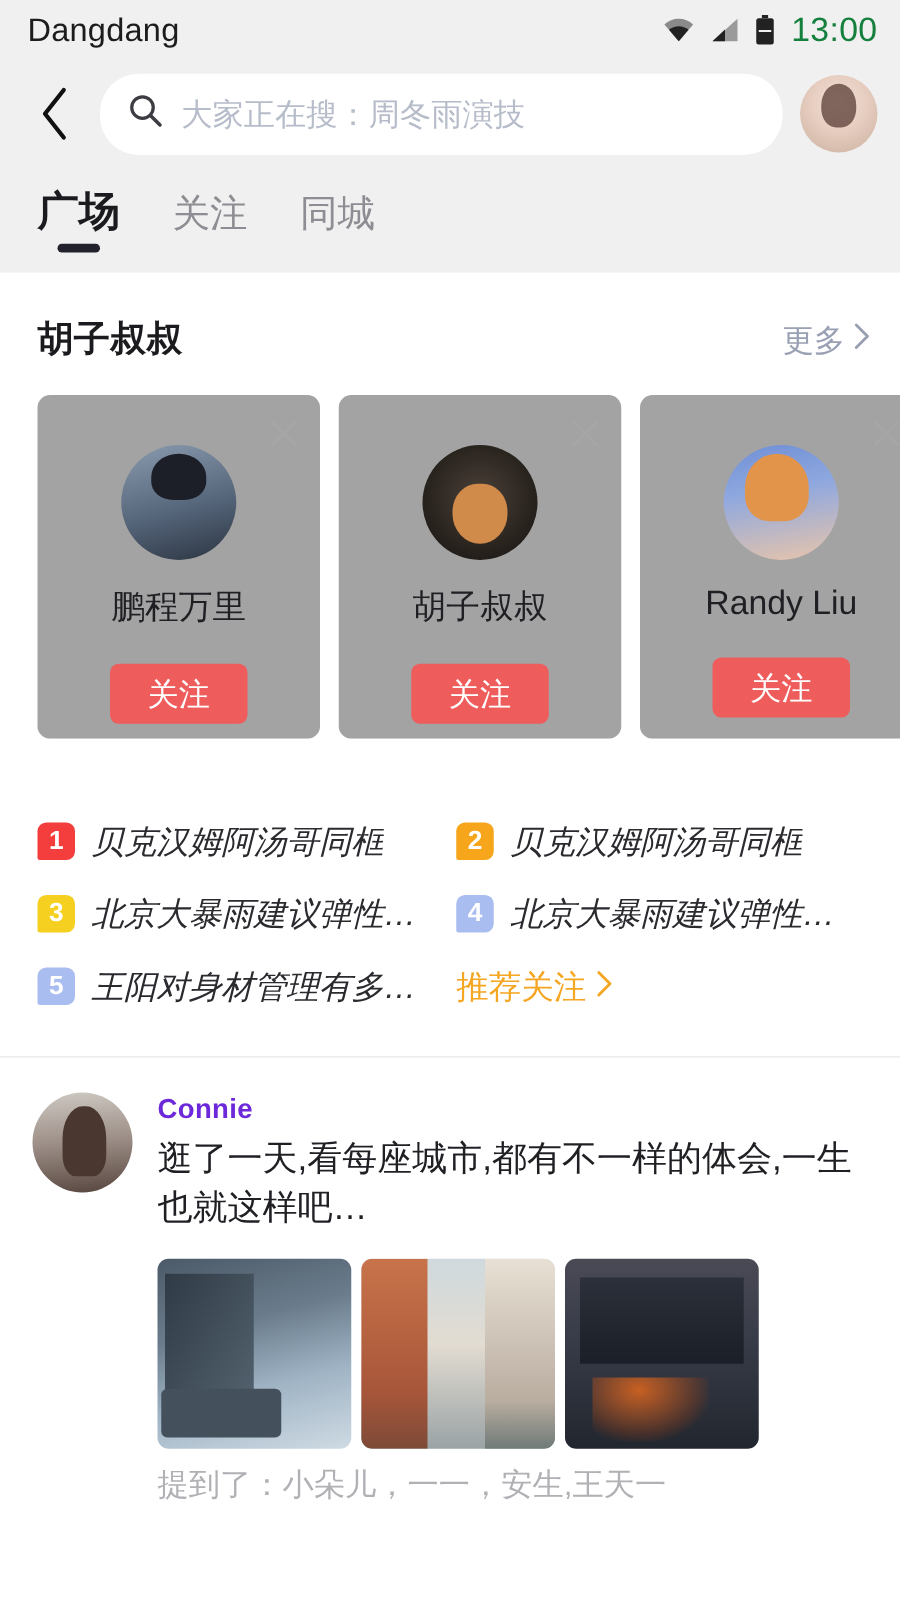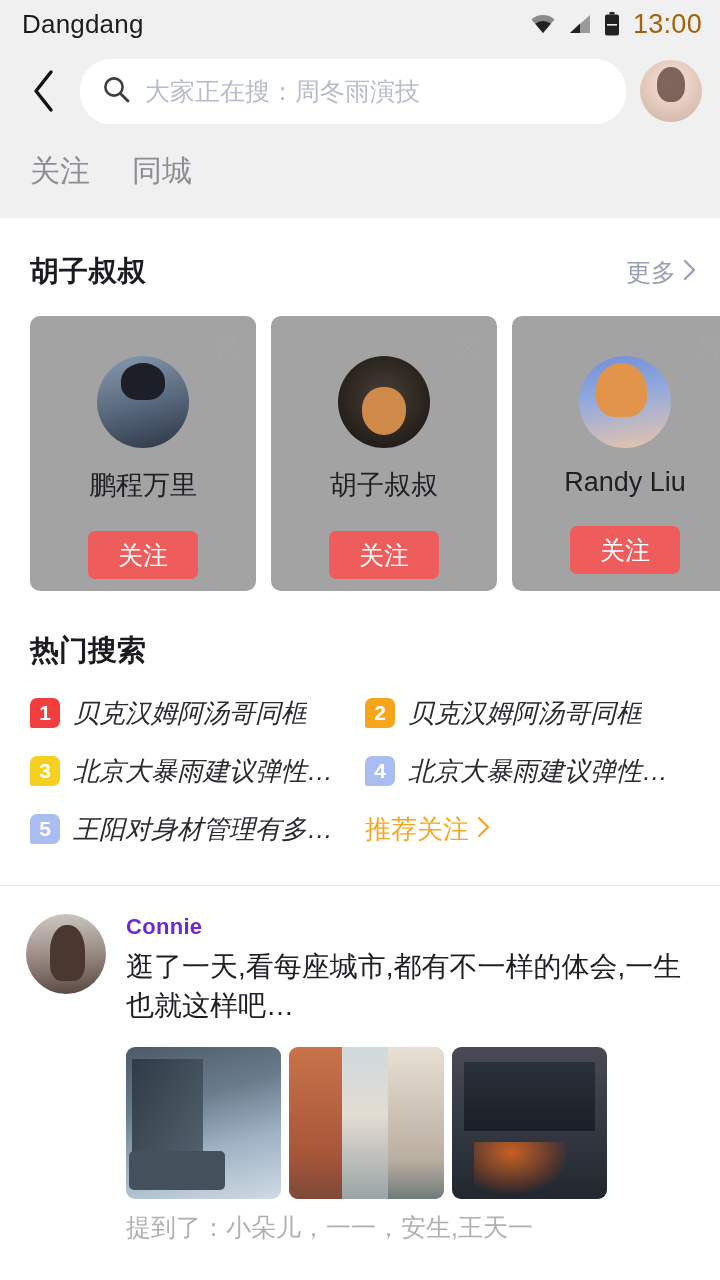--- a/index.html
+++ b/index.html
@@ -31,21 +31,21 @@
     color:#1c1c1c;
     letter-spacing:.2px;
   }
   .status-right{
     display:flex;
     align-items:center;
     gap:13px;
   }
   .clock{
     font-size:27px;
-    color:#a16207;
+    color:#15803d;
     letter-spacing:.3px;
   }
   .ico-wifi{ width:26px; height:20px; display:block; }
   .ico-signal{ width:22px; height:20px; display:block; }
   .ico-batt{ width:16px; height:24px; display:block; }
 
   
   .search-row{
     height:86px;
     display:flex;
@@ -357,20 +357,24 @@
           <circle cx="12" cy="12" r="8.6" stroke="#3c3c42" stroke-width="2.6" fill="none"></circle>
           <path d="M18.4 18.4 L26 26" stroke="#3c3c42" stroke-width="2.8" stroke-linecap="round"></path>
         </svg>
       </span>
       <span class="search-ph">大家正在搜：周冬雨演技</span>
     </div>
     <div class="hdr-avatar av-a"></div>
   </div>
 
   <div class="tabs">
+    <div class="tab active">
+      <span>广场</span>
+      <span class="tab-underline"></span>
+    </div>
     <div class="tab">
       <span>关注</span>
     </div>
     <div class="tab">
       <span>同城</span>
     </div>
   </div>
 </div>
 
 <div class="body-zone">
@@ -417,23 +421,20 @@
           <path d="M4 4 L22 22 M22 4 L4 22" stroke="#a6a6a6" stroke-width="2.1" stroke-linecap="round"></path>
         </svg>
       </span>
       <div class="ucard-av av-d"></div>
       <div class="ucard-name">Randy Liu</div>
       <button class="follow-btn">关注</button>
     </div>
   </div>
 
   <div class="hot-wrap">
-    <div class="sec-head" style="padding-top:0">
-      <div class="sec-title">热门搜索</div>
-    </div>
 
     <div class="hot-list">
       <div class="hot-item">
         <span class="rank" style="background:#f43d3d">1</span>
         <span class="hot-text">贝克汉姆阿汤哥同框</span>
       </div>
       <div class="hot-item">
         <span class="rank" style="background:#f7a61b">2</span>
         <span class="hot-text">贝克汉姆阿汤哥同框</span>
       </div>

